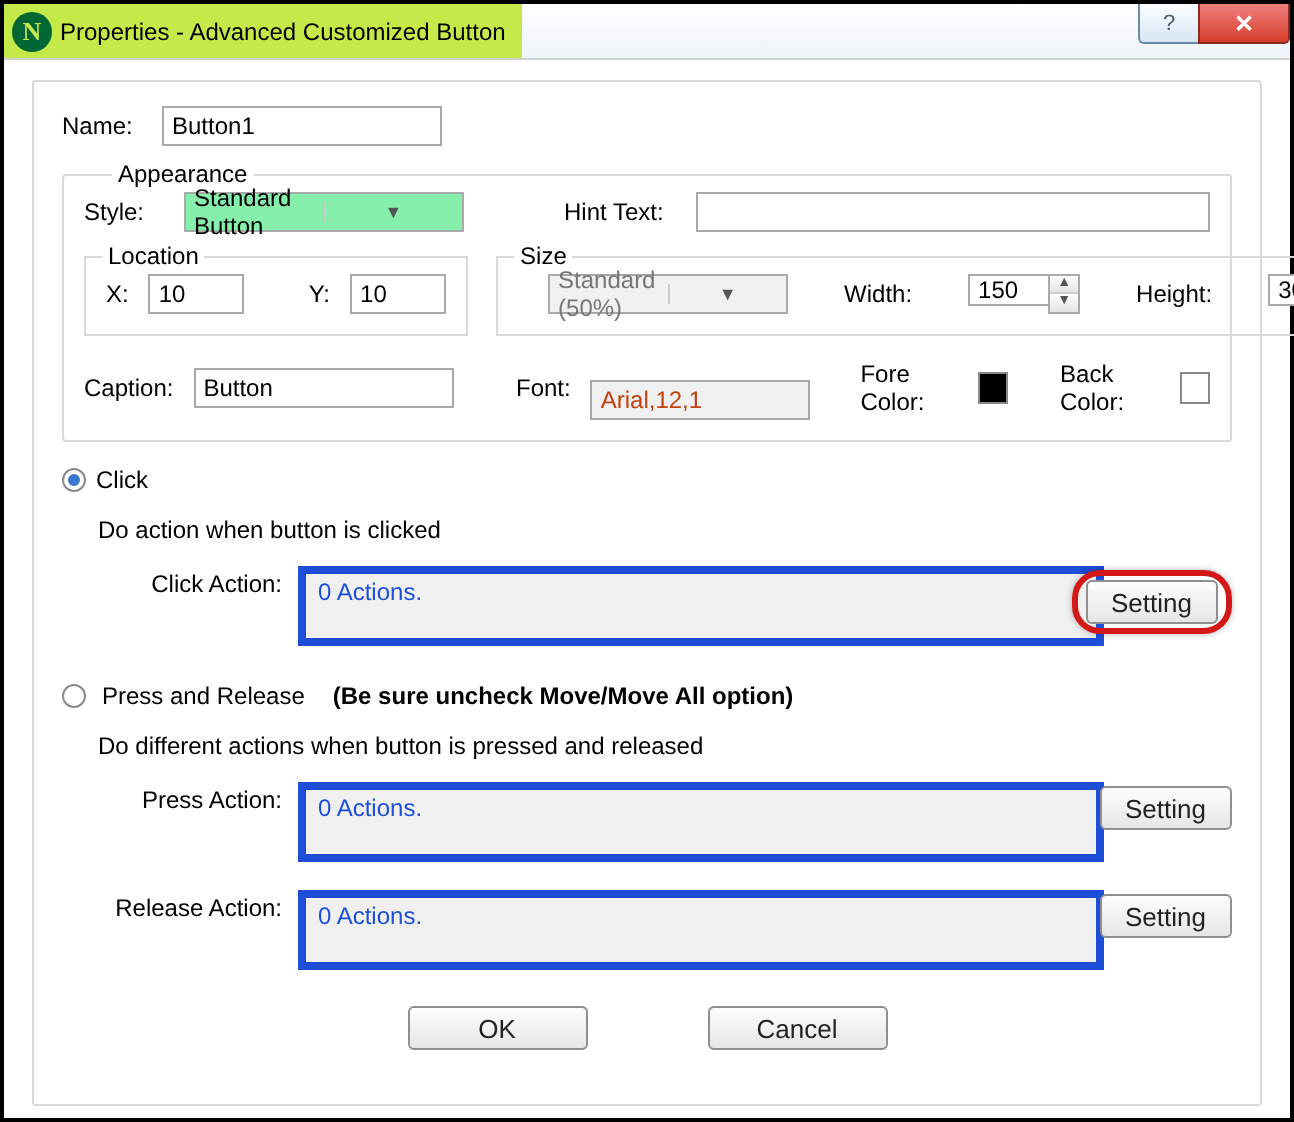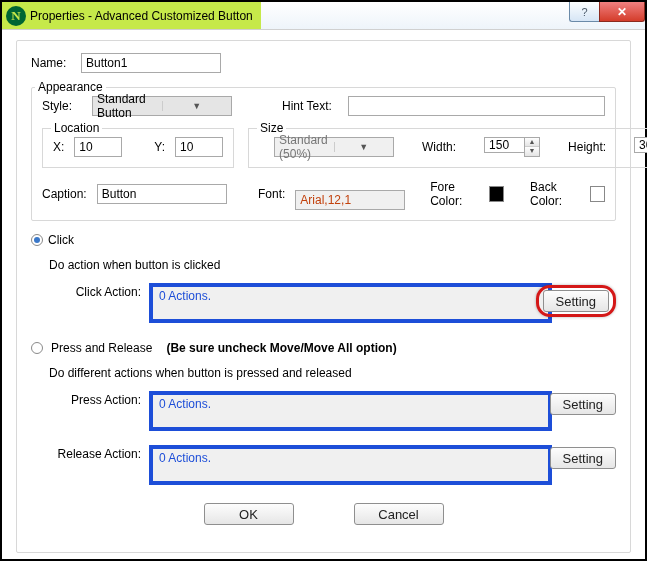--- a/index.html
+++ b/index.html
@@ -17,25 +17,25 @@
 
 .content { flex:1; padding: 10px 14px 6px 14px; display:flex; flex-direction:column; }
 .panel { border:1px solid #d8d8d8; border-radius:2px; flex:1; padding: 12px 14px 10px 14px; display:flex; flex-direction:column; gap:8px; background:#fff; }
 
 .row { display:flex; align-items:center; gap:6px; }
 .lbl { font-size:12px; }
 .input { border:1px solid #a9a9a9; height:20px; padding:1px 4px; background:#fff; font-size:12px; }
 .input.readonly { background:#f0f0f0; color:#c2410c;margin-top:12px; }
 
 .fieldset { border:1px solid #d8d8d8; border-radius:2px; padding:8px 10px 10px 10px; position:relative; margin-top:6px; }
-.fieldset > .legend { position:absolute; top:-8px; left:3px; background:#fff; padding:0 3px; font-size:12px; }
+.fieldset > .legend { position:absolute; top:-8px; left:24px; background:#fff; padding:0 3px; font-size:12px; }
 .inner-box { border:1px solid #d8d8d8; padding:8px 10px 10px 10px; margin-top:4px; position:relative; }
 .inner-box > .legend { position:absolute; top:-8px; left:8px; background:#fff; padding:0 3px; font-size:12px; }
 
-.combo { display:flex; align-items:center; border:1px solid #a9a9a9; height:20px; background:#e5e5e5; }
+.combo { display:flex; align-items:center; border:1px solid #a9a9a9; height:20px; background:#86efac; }
 .combo.disabled { background:#f0f0f0; color:#777; }
 .combo span { flex:1; padding:0 4px; }
 .combo .arrow { width:16px; text-align:center; border-left:1px solid #ccc; font-size:9px; color:#555; }
 
 .spinner { display:flex; }
 .spinner input { border:1px solid #a9a9a9; height:16px; width:40px; padding:1px 4px; border-right:none; }
 .spinner .sp-btns { display:flex; flex-direction:column; border:1px solid #a9a9a9; }
 .spinner .sp-btns div { width:14px; height:9px; font-size:7px; line-height:7px; text-align:center; background:linear-gradient(#fefefe,#e4e4e4); color:#555; }
 .spinner .sp-btns div:first-child { border-bottom:1px solid #ccc; }
 

